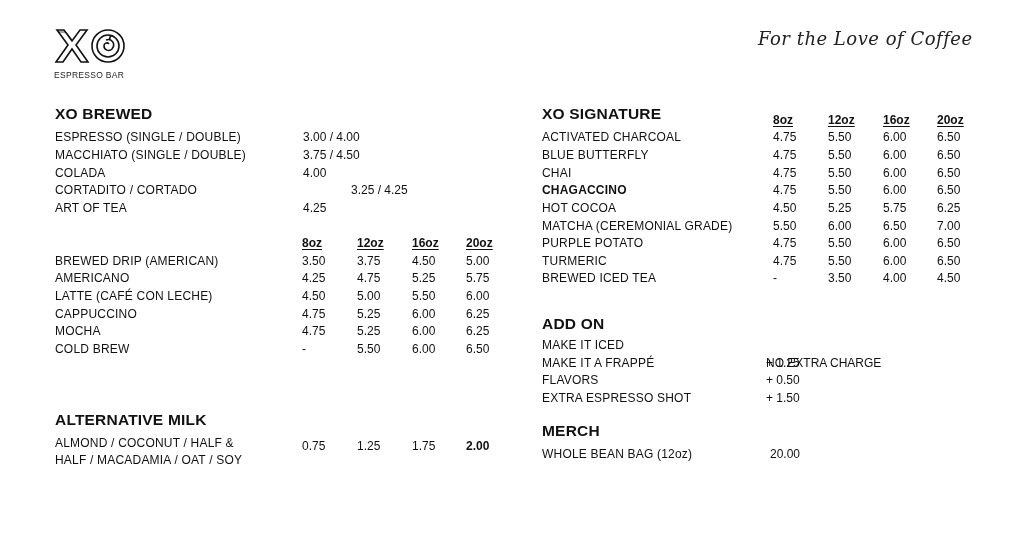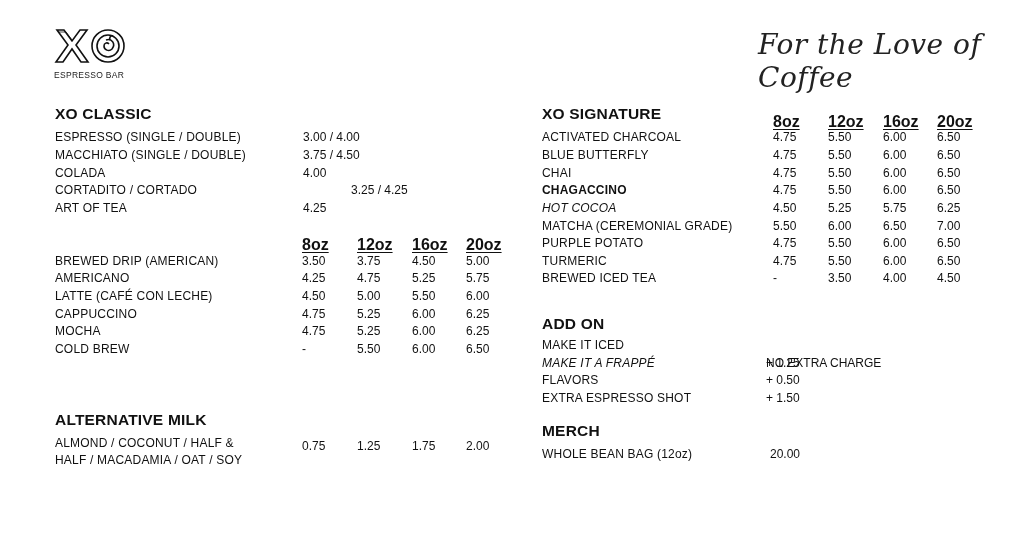--- a/index.html
+++ b/index.html
@@ -1,44 +1,44 @@
 <!DOCTYPE html>
 <html><head>
 <meta charset="utf-8">
 <style>
   html, body { margin:0; padding:0; background:#ffffff; }
   body { width:1024px; height:546px; position:relative; overflow:hidden; font-family:"Liberation Sans", "DejaVu Sans", sans-serif; color:#111; }
   .abs { position:absolute; }
   .logo { left:54px; top:26px; width:74px; height:40px; }
   .logo-sub { left:54px; top:70px; font-size:8.5px; letter-spacing:0.3px; color:#222; }
-  .tagline { left:758px; top:28px; font-family:"DejaVu Serif", serif; font-style:italic; font-size:28px; letter-spacing:0.5px; color:#222; }
+  .tagline { left:758px; top:28px; font-family:"DejaVu Serif", serif; font-style:italic; font-size:18px; letter-spacing:0.5px; color:#222; }
   .h { font-weight:bold; font-size:15.5px; letter-spacing:0.2px; color:#111; }
   .row { position:absolute; font-size:12px; letter-spacing:0.2px; color:#111; white-space:nowrap; }
   .col { position:absolute; font-size:12px; color:#111; white-space:nowrap; }
-  .sz { position:absolute; font-size:16px; font-weight:bold; text-decoration:underline; text-underline-offset:2px; color:#111; }
+  .sz { position:absolute; font-size:12px; font-weight:bold; text-decoration:underline; text-underline-offset:2px; color:#111; }
 </style>
 </head>
 <body>
 
 <div class="abs logo">
   <svg width="74" height="40" viewBox="0 0 74 40">
     <g fill="none" stroke="#111" stroke-width="1.6">
       <path d="M3 4 L10 4 L18 15 L26 4 L33 4 L22 19 L34 36 L27 36 L18 23 L9 36 L2 36 L14 19 Z"></path>
       <path d="M5 6 L12 6 L18 14" stroke-width="0.8"></path>
       <circle cx="54" cy="20" r="16"></circle>
       <circle cx="54" cy="20" r="11"></circle>
       <path d="M52 14 C58 12 62 18 58 23 C55 26 50 24 50 20 C50 17 53 16 55 18"></path>
       <path d="M56 14 C55 11 57 9 59 10"></path>
     </g>
   </svg>
 </div>
 <div class="abs logo-sub">ESPRESSO BAR</div>
 <div class="abs tagline">For the Love of Coffee</div>
 
-<div class="abs h" style="left:55px;top:105px;">XO CLASSIC</div>
+<div class="abs h" style="left:55px;top:105px;">XO BREWED</div>
 
 <div>
   <div class="row" style="left:55px;top:130px;">ESPRESSO (SINGLE / DOUBLE)</div>
   <div class="col" style="left:303px;top:130px;">3.00 / 4.00</div>
   <div class="row" style="left:55px;top:148px;">MACCHIATO (SINGLE / DOUBLE)</div>
   <div class="col" style="left:303px;top:148px;">3.75 / 4.50</div>
   <div class="row" style="left:55px;top:166px;">COLADA</div>
   <div class="col" style="left:303px;top:166px;">4.00</div>
   <div class="row" style="left:55px;top:183px;">CORTADITO / CORTADO</div>
   <div class="col" style="left:303px;top:183px;margin-left:48px;">3.25 / 4.25</div>
@@ -89,21 +89,21 @@
   <div class="col" style="left:412px;top:342px;">6.00</div>
   <div class="col" style="left:466px;top:342px;">6.50</div>
 </div>
 
 <div class="abs h" style="left:55px;top:411px;">ALTERNATIVE MILK</div>
 <div class="row" style="left:55px;top:436px;">ALMOND / COCONUT / HALF &amp;</div>
 <div class="row" style="left:55px;top:453px;">HALF / MACADAMIA / OAT / SOY</div>
 <div class="col" style="left:302px;top:439px;">0.75</div>
 <div class="col" style="left:357px;top:439px;">1.25</div>
 <div class="col" style="left:412px;top:439px;">1.75</div>
-<div class="col" style="left:466px;top:439px;">2.00</div>
+<div class="col" style="left:466px;top:439px;font-weight:bold;">2.00</div>
 
 <div class="abs h" style="left:542px;top:105px;">XO SIGNATURE</div>
 <div class="sz" style="left:773px;top:113px;">8oz</div>
 <div class="sz" style="left:828px;top:113px;">12oz</div>
 <div class="sz" style="left:883px;top:113px;">16oz</div>
 <div class="sz" style="left:937px;top:113px;">20oz</div>
 
 <div>
   <div class="row" style="left:542px;top:130px;">ACTIVATED CHARCOAL</div>
   <div class="col" style="left:773px;top:130px;">4.75</div>
@@ -122,21 +122,21 @@
   <div class="col" style="left:828px;top:166px;">5.50</div>
   <div class="col" style="left:883px;top:166px;">6.00</div>
   <div class="col" style="left:937px;top:166px;">6.50</div>
 
   <div class="row" style="left:542px;top:183px;font-weight:bold;">CHAGACCINO</div>
   <div class="col" style="left:773px;top:183px;">4.75</div>
   <div class="col" style="left:828px;top:183px;">5.50</div>
   <div class="col" style="left:883px;top:183px;">6.00</div>
   <div class="col" style="left:937px;top:183px;">6.50</div>
 
-  <div class="row" style="left:542px;top:201px;font-style:italic;">HOT COCOA</div>
+  <div class="row" style="left:542px;top:201px;">HOT COCOA</div>
   <div class="col" style="left:773px;top:201px;">4.50</div>
   <div class="col" style="left:828px;top:201px;">5.25</div>
   <div class="col" style="left:883px;top:201px;">5.75</div>
   <div class="col" style="left:937px;top:201px;">6.25</div>
 
   <div class="row" style="left:542px;top:219px;">MATCHA (CEREMONIAL GRADE)</div>
   <div class="col" style="left:773px;top:219px;">5.50</div>
   <div class="col" style="left:828px;top:219px;">6.00</div>
   <div class="col" style="left:883px;top:219px;">6.50</div>
   <div class="col" style="left:937px;top:219px;">7.00</div>
@@ -157,21 +157,21 @@
   <div class="col" style="left:773px;top:271px;">-</div>
   <div class="col" style="left:828px;top:271px;">3.50</div>
   <div class="col" style="left:883px;top:271px;">4.00</div>
   <div class="col" style="left:937px;top:271px;">4.50</div>
 </div>
 
 <div class="abs h" style="left:542px;top:315px;">ADD ON</div>
 <div>
   <div class="row" style="left:542px;top:338px;">MAKE IT ICED</div>
   <div class="col" style="left:766px;top:356px;">NO EXTRA CHARGE</div>
-  <div class="row" style="left:542px;top:356px;font-style:italic;">MAKE IT A FRAPPÉ</div>
+  <div class="row" style="left:542px;top:356px;">MAKE IT A FRAPPÉ</div>
   <div class="col" style="left:766px;top:356px;">+ 1.25</div>
   <div class="row" style="left:542px;top:373px;">FLAVORS</div>
   <div class="col" style="left:766px;top:373px;">+ 0.50</div>
   <div class="row" style="left:542px;top:391px;">EXTRA ESPRESSO SHOT</div>
   <div class="col" style="left:766px;top:391px;">+ 1.50</div>
 </div>
 
 <div class="abs h" style="left:542px;top:422px;">MERCH</div>
 <div class="row" style="left:542px;top:447px;">WHOLE BEAN BAG (12oz)</div>
 <div class="col" style="left:770px;top:447px;">20.00</div>

